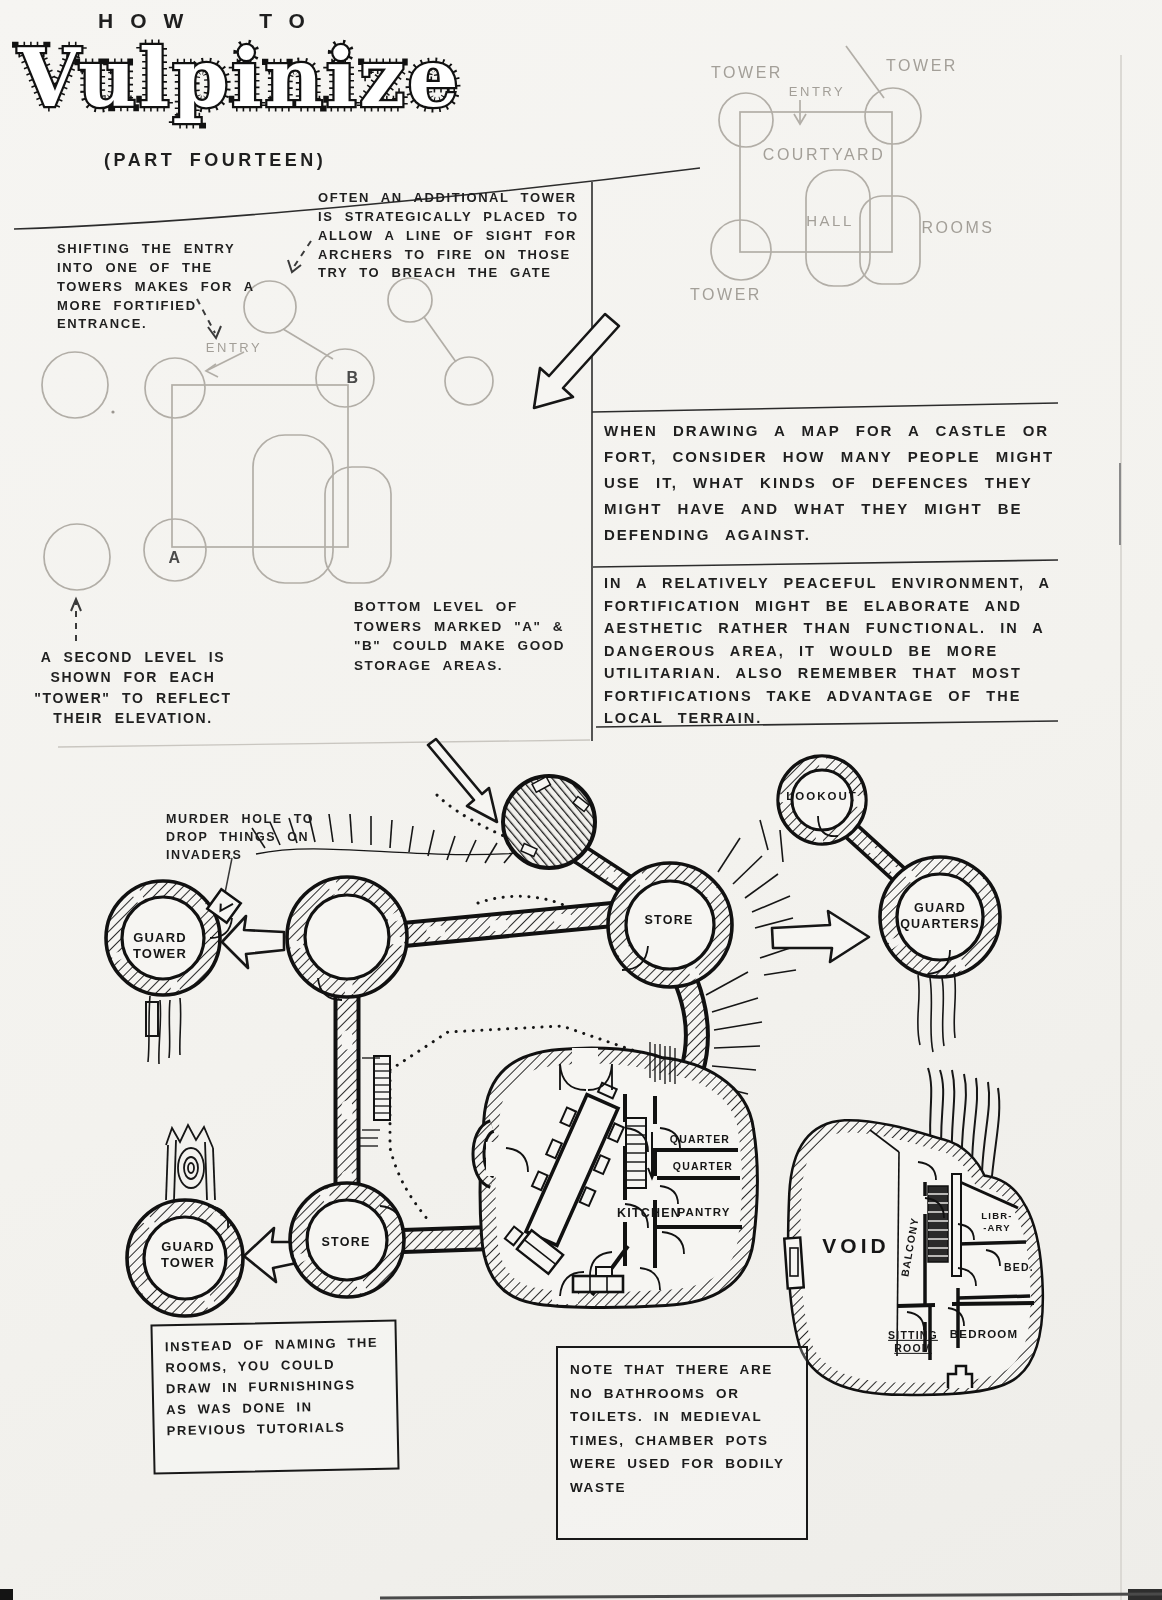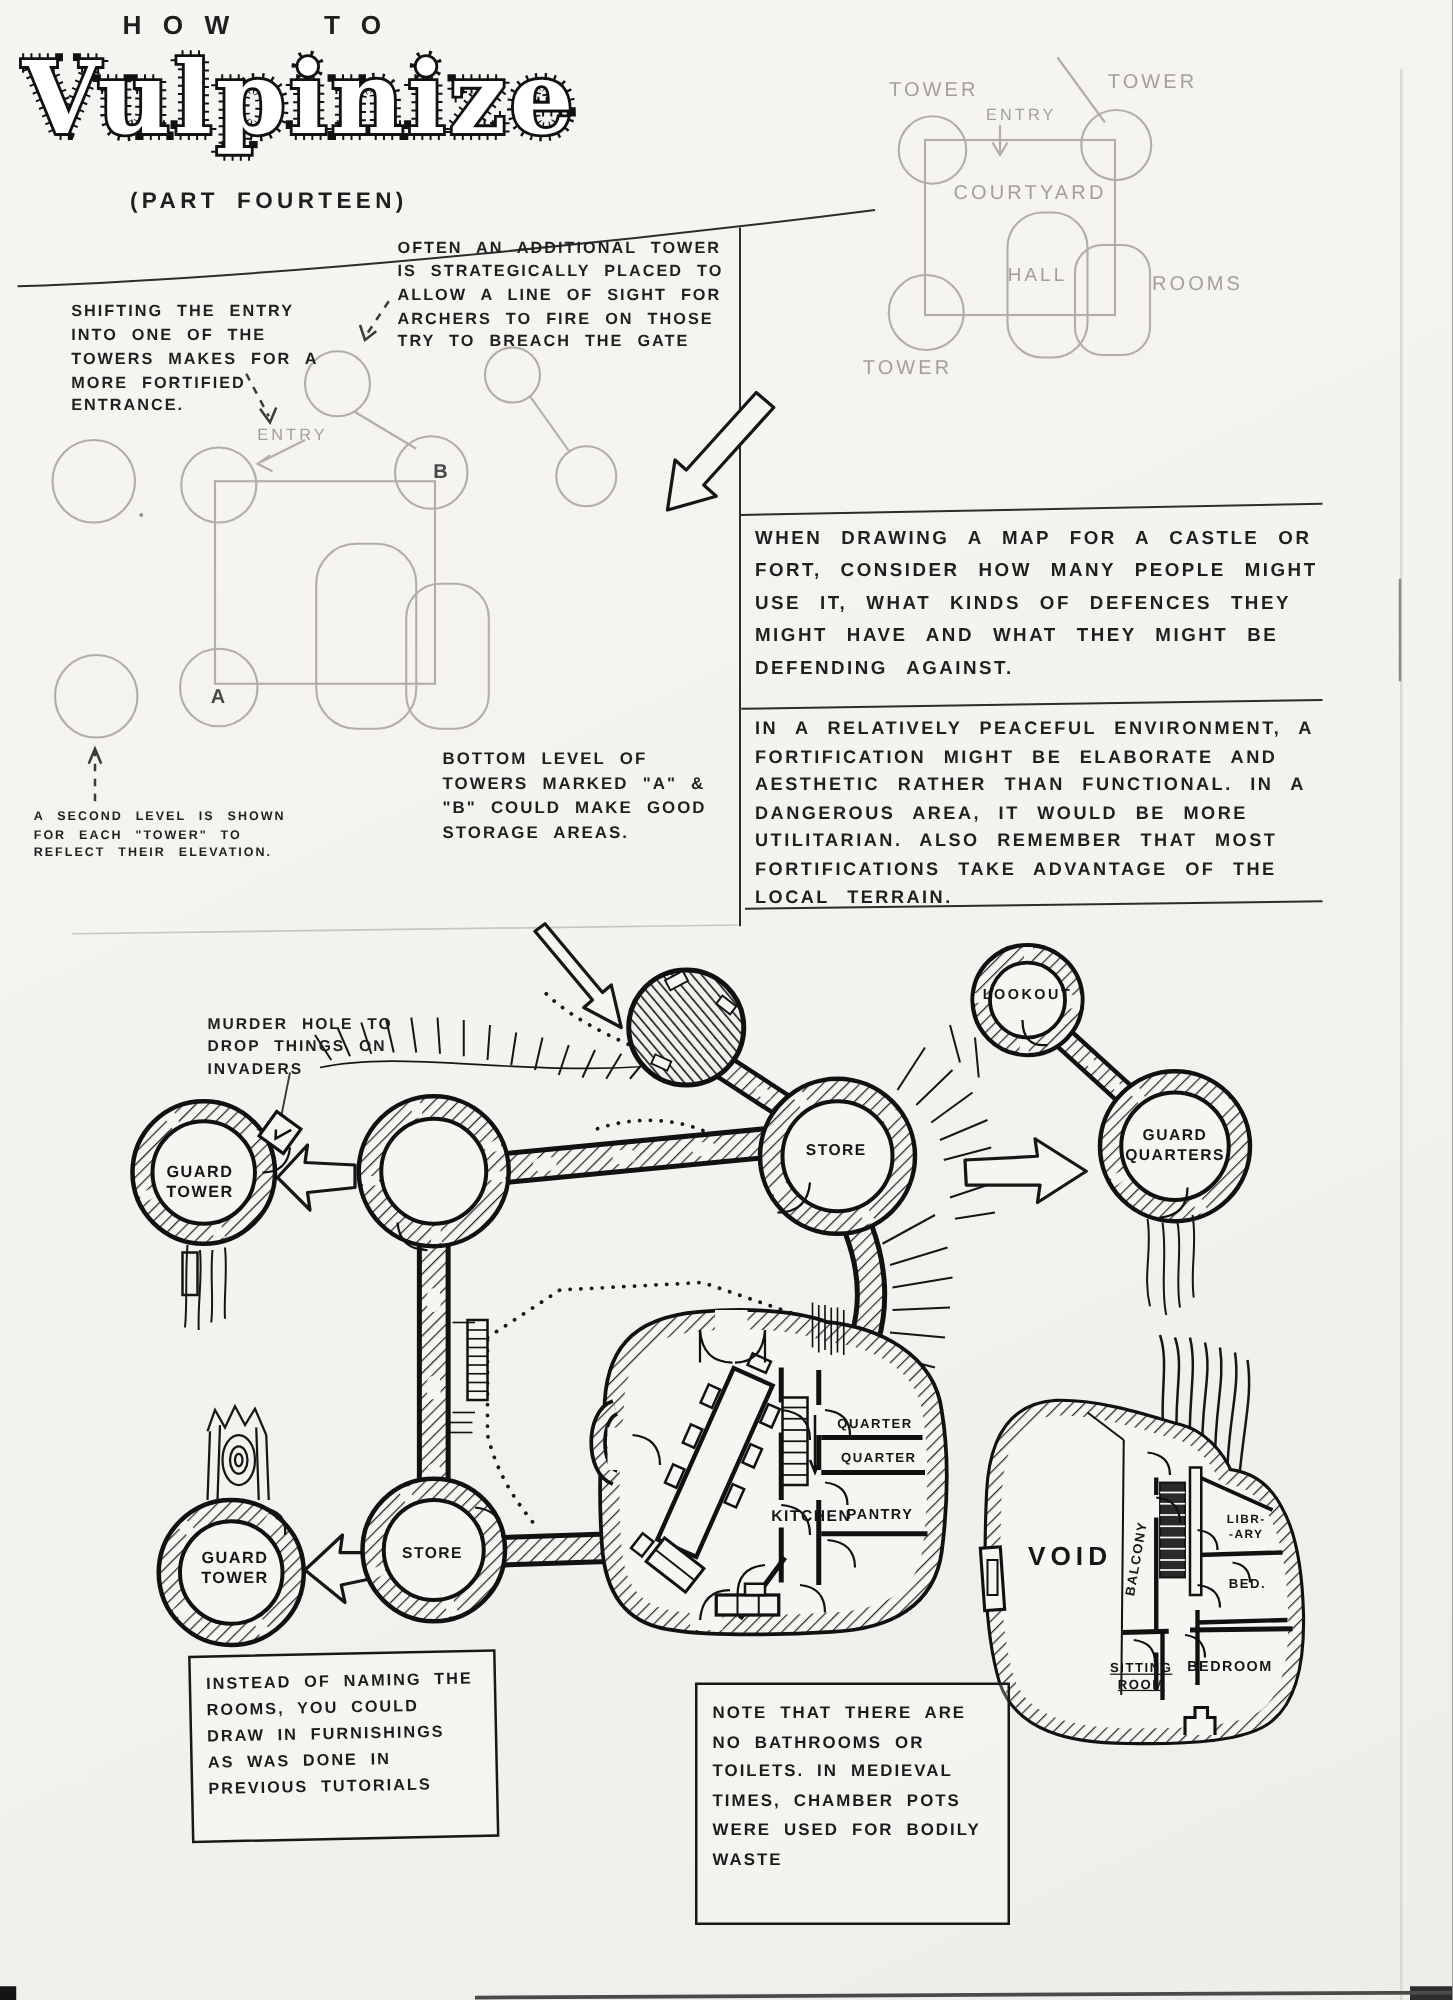--- a/index.html
+++ b/index.html
@@ -384,21 +384,21 @@
     <rect x="1128" y="1589" width="34" height="11" fill="#2e2e2e"></rect>
     <path d="M380,1598 L1162,1594" stroke="#4a4a4a" stroke-width="3" fill="none"></path>
   </g>
 </svg>
 
 <div class="hand" style="left:98px;top:6px;font-size:21px;letter-spacing:17px;word-spacing:36px;">HOW TO</div>
 <div class="hand" style="left:104px;top:147px;font-size:18px;letter-spacing:3.5px;">(PART FOURTEEN)</div>
 
 <div class="hand" style="left:57px;top:240px;width:218px;font-size:13px;">SHIFTING THE ENTRY INTO ONE OF THE TOWERS MAKES FOR A MORE FORTIFIED ENTRANCE.</div>
 <div class="hand" style="left:318px;top:189px;width:268px;font-size:13px;">OFTEN AN ADDITIONAL TOWER IS STRATEGICALLY PLACED TO ALLOW A LINE OF SIGHT FOR ARCHERS TO FIRE ON THOSE TRY TO BREACH THE GATE</div>
-<div class="hand" style="left:27px;top:647px;width:212px;font-size:10px;">A SECOND LEVEL IS SHOWN FOR EACH "TOWER" TO REFLECT THEIR ELEVATION.</div>
+<div class="hand" style="left:27px;top:647px;width:212px;font-size:14px;text-align:center;">A SECOND LEVEL IS SHOWN FOR EACH "TOWER" TO REFLECT THEIR ELEVATION.</div>
 <div class="hand" style="left:354px;top:597px;width:228px;font-size:13.5px;">BOTTOM LEVEL OF TOWERS MARKED "A" &amp; "B" COULD MAKE GOOD STORAGE AREAS.</div>
 <div class="hand" style="left:166px;top:810px;width:198px;font-size:12.5px;">MURDER HOLE TO DROP THINGS ON INVADERS</div>
 <div class="hand" style="left:604px;top:418px;width:452px;font-size:15px;line-height:26px;letter-spacing:2px;word-spacing:9px;">WHEN DRAWING A MAP FOR A CASTLE OR FORT, CONSIDER HOW MANY PEOPLE MIGHT USE IT, WHAT KINDS OF DEFENCES THEY MIGHT HAVE AND WHAT THEY MIGHT BE DEFENDING AGAINST.</div>
 <div class="hand" style="left:604px;top:572px;width:458px;font-size:14.5px;line-height:22.5px;letter-spacing:2px;word-spacing:8px;">IN A RELATIVELY PEACEFUL ENVIRONMENT, A FORTIFICATION MIGHT BE ELABORATE AND AESTHETIC RATHER THAN FUNCTIONAL. IN A DANGEROUS AREA, IT WOULD BE MORE UTILITARIAN. ALSO REMEMBER THAT MOST FORTIFICATIONS TAKE ADVANTAGE OF THE LOCAL TERRAIN.</div>
 
 <div class="box rot-slight" style="left:152px;top:1322px;width:218px;height:126px;font-size:13px;line-height:21px;">INSTEAD OF NAMING THE ROOMS, YOU COULD DRAW IN FURNISHINGS AS WAS DONE IN PREVIOUS TUTORIALS</div>
 <div class="box" style="left:556px;top:1346px;width:224px;height:170px;font-size:13.5px;line-height:23.5px;">NOTE THAT THERE ARE NO BATHROOMS OR TOILETS. IN MEDIEVAL TIMES, CHAMBER POTS WERE USED FOR BODILY WASTE</div>
 
 <span class="lbl pencil" style="left:747px;top:73px;font-size:16px;">TOWER</span>
 <span class="lbl pencil" style="left:922px;top:66px;font-size:16px;">TOWER</span>
@@ -423,18 +423,18 @@
 QUARTERS</span>
 <span class="lbl" style="left:700px;top:1140px;font-size:10.5px;">QUARTER</span>
 <span class="lbl" style="left:703px;top:1167px;font-size:10.5px;">QUARTER</span>
 <span class="lbl" style="left:704px;top:1212px;font-size:11.5px;">PANTRY</span>
 <span class="lbl" style="left:649px;top:1214px;font-size:12.5px;">KITCHEN</span>
 
 <span class="lbl" style="left:856px;top:1246px;font-size:21px;letter-spacing:4px;">VOID</span>
 <span class="lbl balcony-rot" style="left:910px;top:1247px;font-size:10.5px;">BALCONY</span>
 <span class="lbl" style="left:997px;top:1222px;font-size:9.5px;">LIBR-
 -ARY</span>
-<span class="lbl" style="left:998px;top:1268px;font-size:10.5px;">BED.</span>
+<span class="lbl" style="left:998px;top:1268px;font-size:10.5px;padding-left:42px;">BED.</span>
 <span class="lbl" style="left:913px;top:1342px;font-size:10.5px;text-decoration:underline;">SITTING
 ROOM</span>
 <span class="lbl" style="left:978px;top:1334px;font-size:11.5px;padding-left:12px;">BEDROOM</span>
 
 </div>
 
 </body></html>

